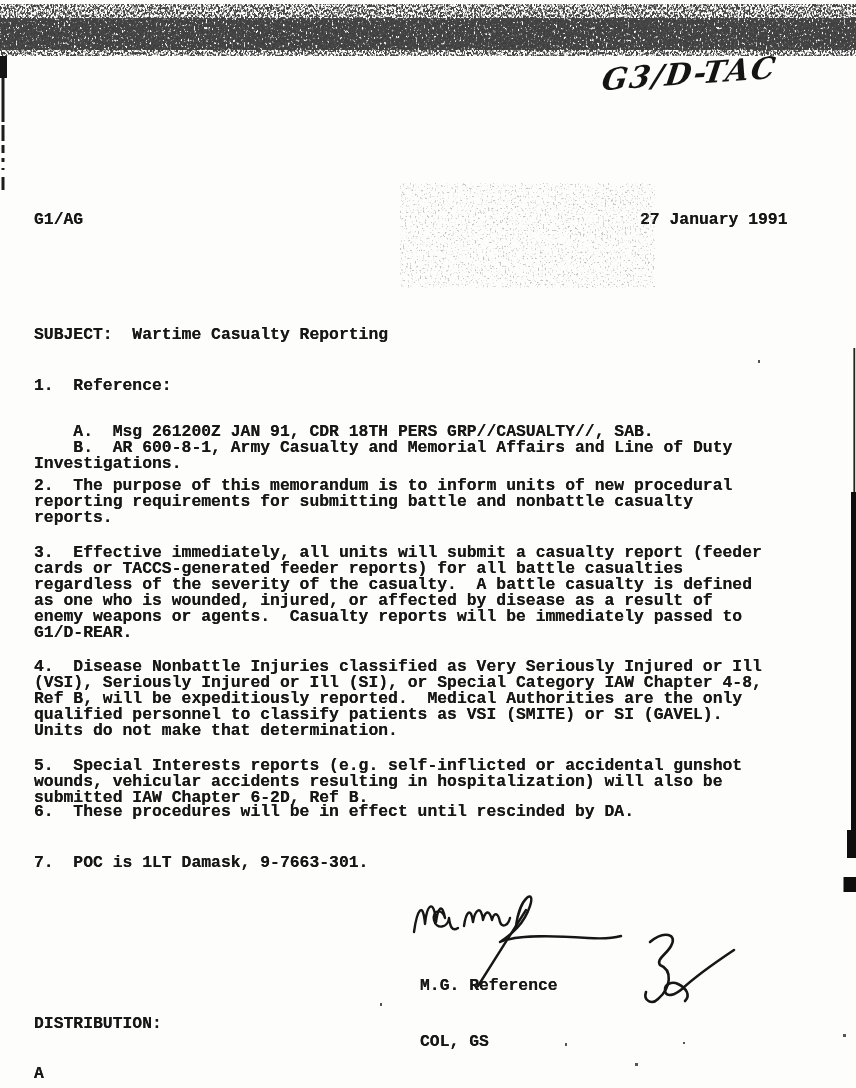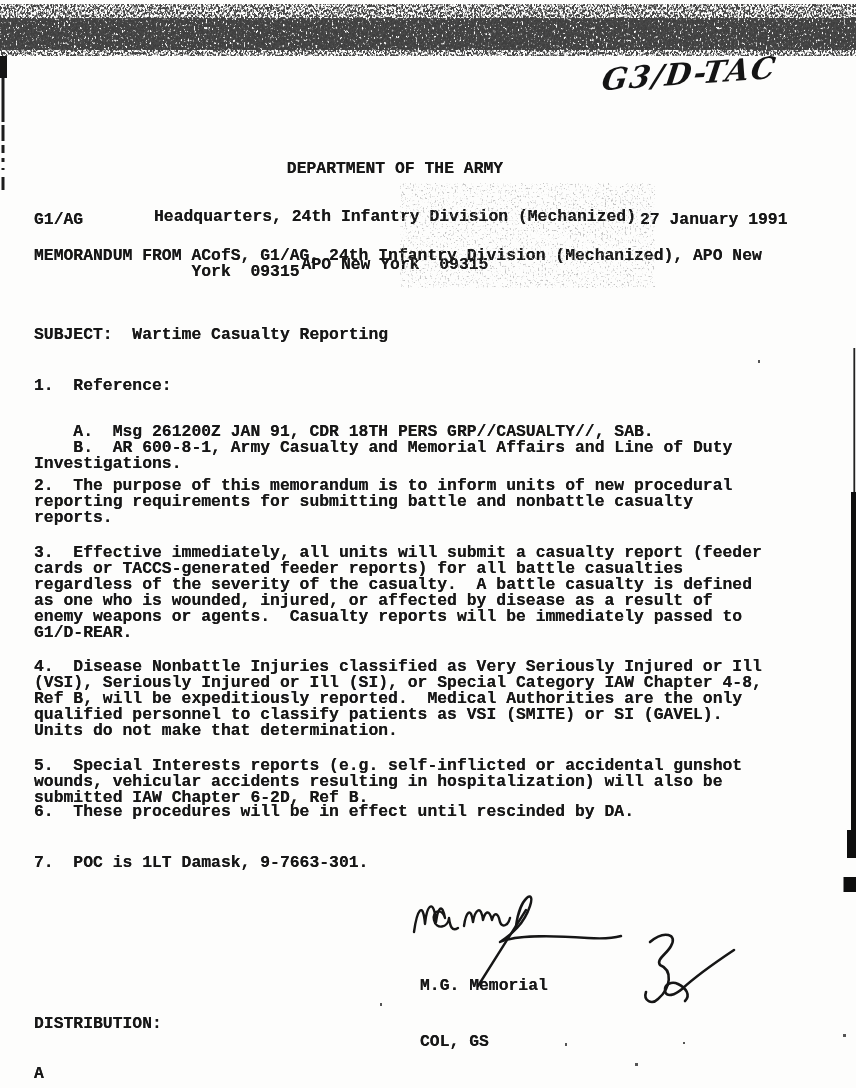--- a/index.html
+++ b/index.html
@@ -41,31 +41,24 @@
     pointer-events:none;
   }
 </style>
 </head>
 <body>
 
 <div class="page">
 
   <div class="route-mark">G3/D-TAC</div>
 
-  <div class="mono letterhead" style="top:129px">
-    <div>DEPARTMENT OF THE ARMY</div>
-    <div>Headquarters, 24th Infantry Division (Mechanized)</div>
-    <div>APO New York  09315</div>
-  </div>
 
   <div class="mono" style="left:34px;top:212px">G1/AG</div>
   <div class="mono" style="left:640px;top:212px">27 January 1991</div>
 
-  <div class="mono" style="left:34px;top:248px">MEMORANDUM FROM ACofS, G1/AG, 24th Infantry Division (Mechanized), APO New
-                York  09315</div>
   <div class="mono" style="left:34px;top:327px">SUBJECT:  Wartime Casualty Reporting</div>
 
   <div class="mono" style="left:34px;top:378px">1.  Reference:</div>
   <div class="mono" style="left:34px;top:424px">    A.  Msg 261200Z JAN 91, CDR 18TH PERS GRP//CASUALTY//, SAB.
     B.  AR 600-8-1, Army Casualty and Memorial Affairs and Line of Duty
 Investigations.</div>
   <div class="mono" style="left:34px;top:478px">2.  The purpose of this memorandum is to inform units of new procedural
 reporting requirements for submitting battle and nonbattle casualty
 reports.</div>
   <div class="mono" style="left:34px;top:545px">3.  Effective immediately, all units will submit a casualty report (feeder
@@ -79,21 +72,21 @@
 Ref B, will be expeditiously reported.  Medical Authorities are the only
 qualified personnel to classify patients as VSI (SMITE) or SI (GAVEL).
 Units do not make that determination.</div>
   <div class="mono" style="left:34px;top:758px">5.  Special Interests reports (e.g. self-inflicted or accidental gunshot
 wounds, vehicular accidents resulting in hospitalization) will also be
 submitted IAW Chapter 6-2D, Ref B.</div>
   <div class="mono" style="left:34px;top:804px">6.  These procedures will be in effect until rescinded by DA.</div>
   <div class="mono" style="left:34px;top:855px">7.  POC is 1LT Damask, 9-7663-301.</div>
 
   <div class="mono sigblock" style="left:420px;top:940px">
-    <div>M.G. Memorial</div>
+    <div>M.G. Reference</div>
     <div>COL, GS</div>
     
   </div>
 
   <div class="mono distblock" style="left:34px;top:983px">
     <div>DISTRIBUTION:</div>
     <div>A</div>
   </div>
 
   <svg class="decor" width="856" height="1088" viewBox="0 0 856 1088">

